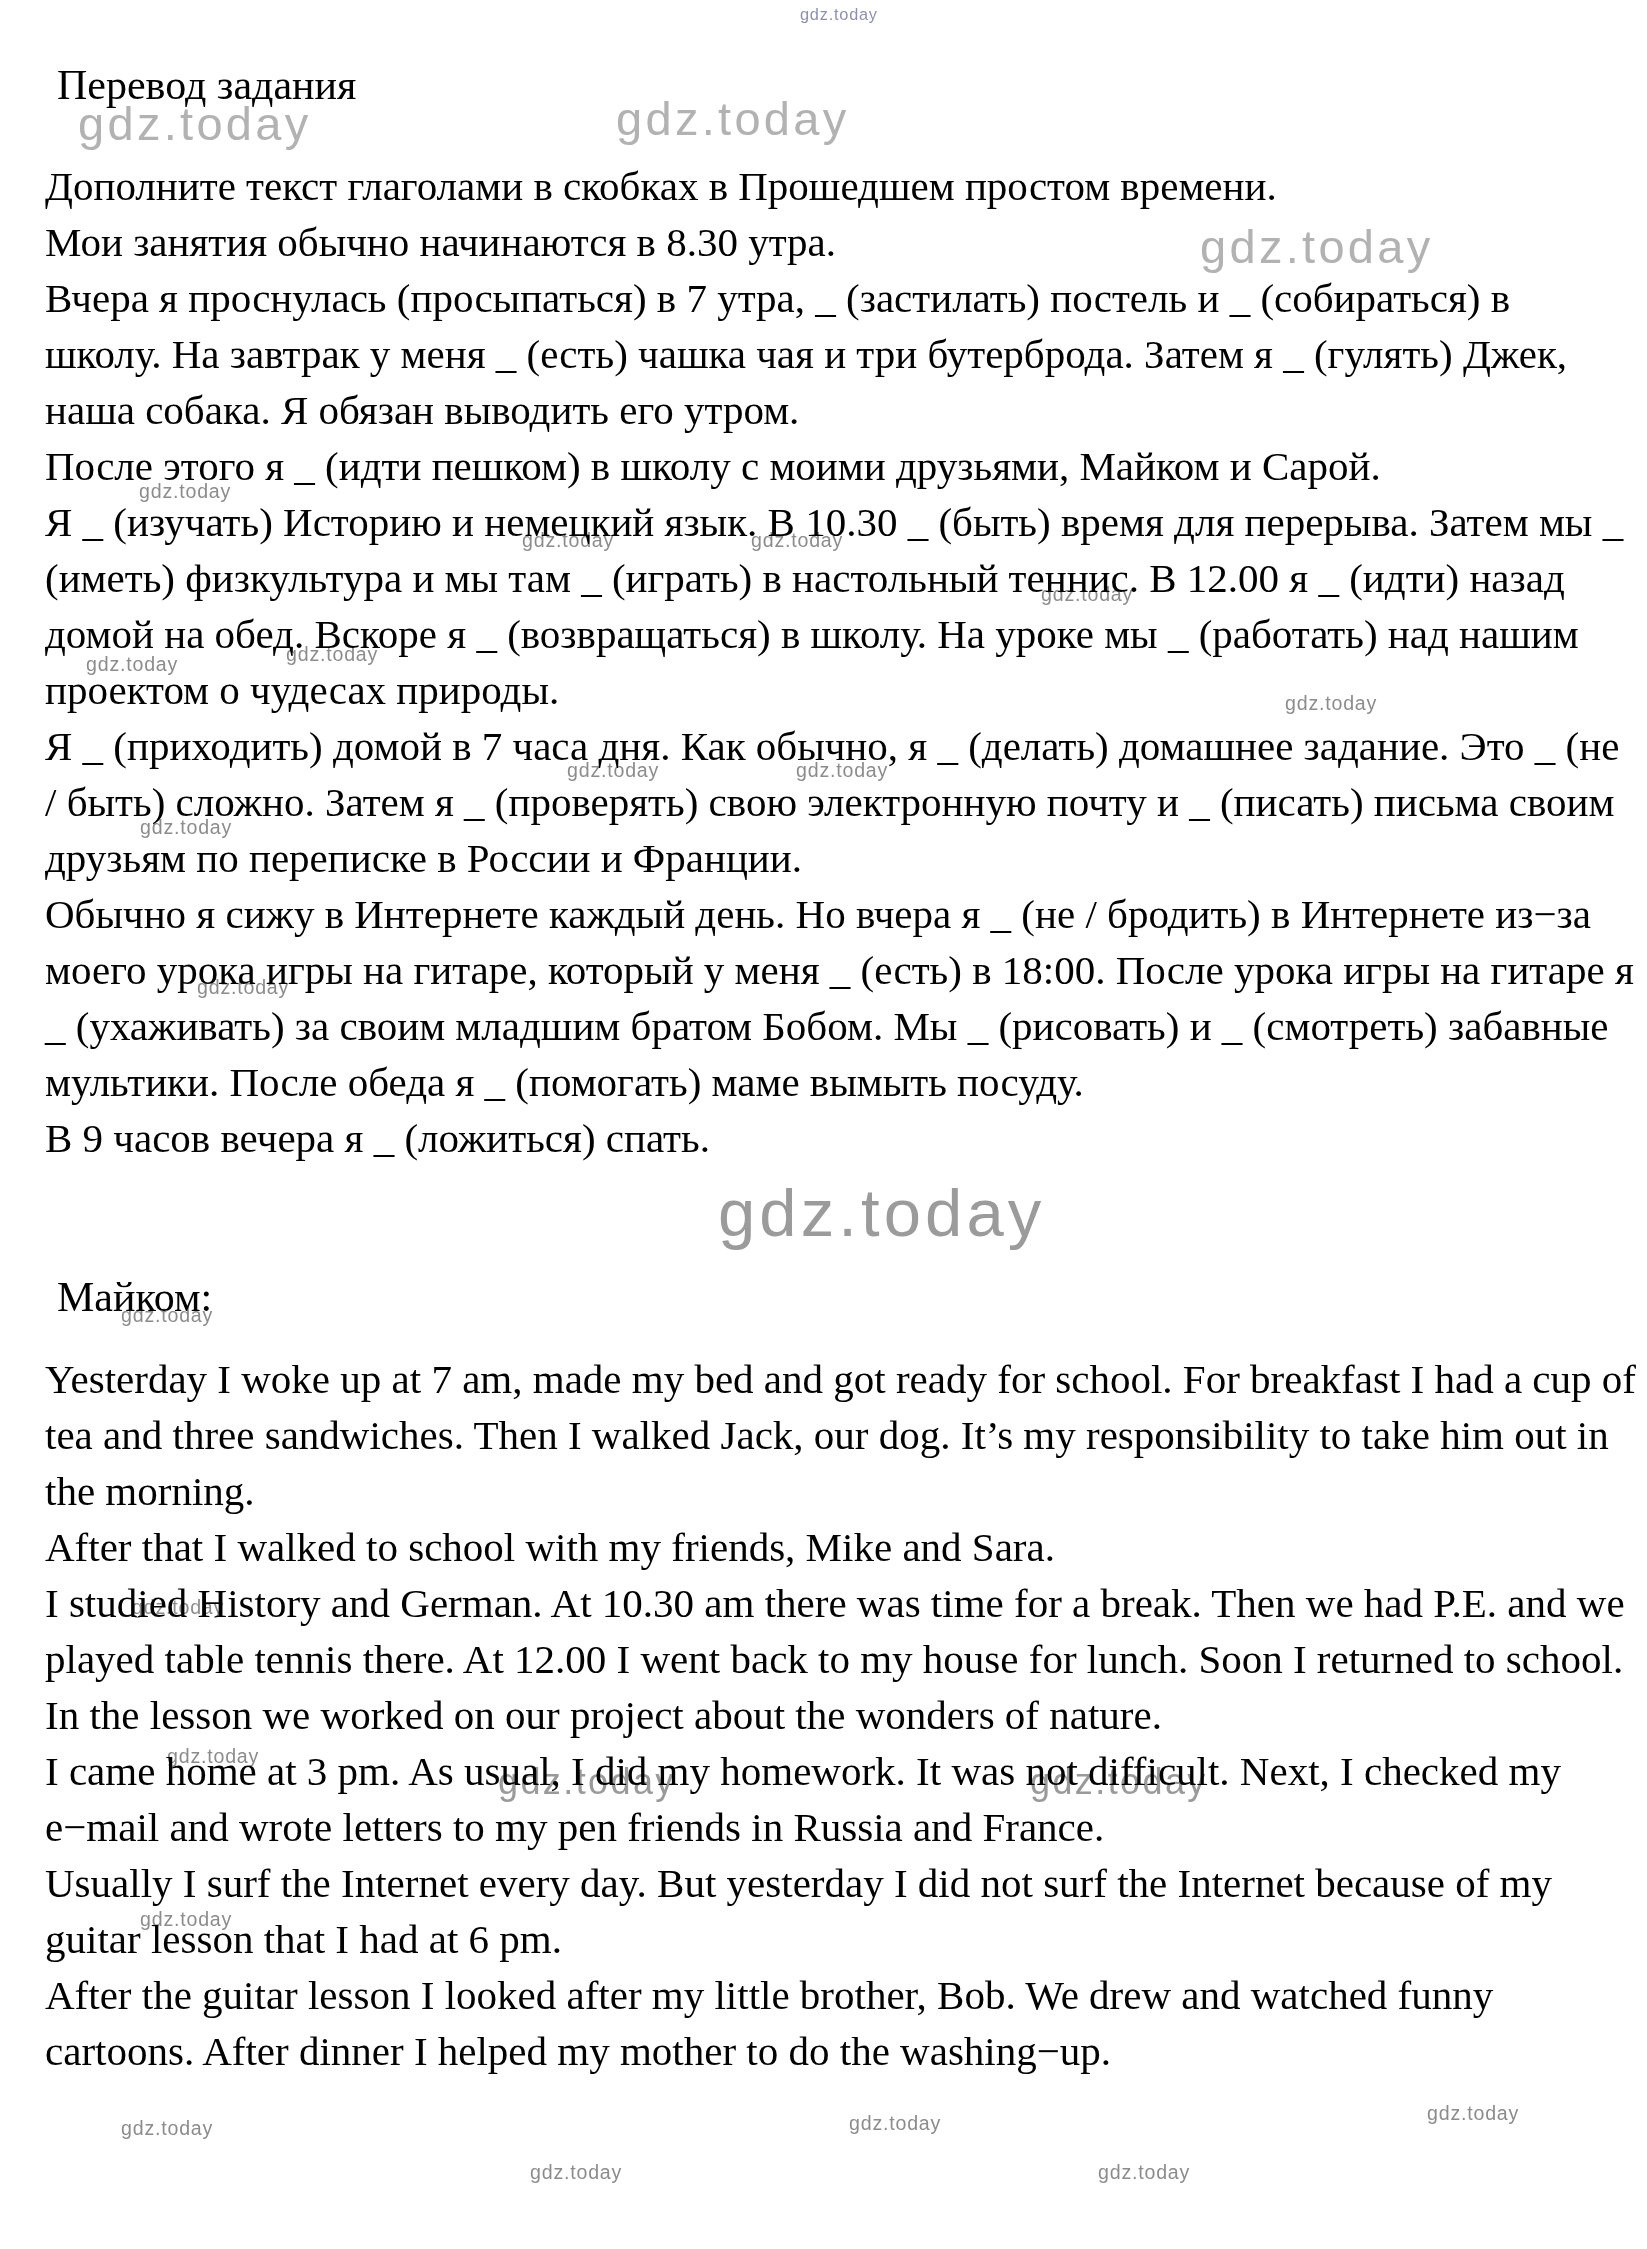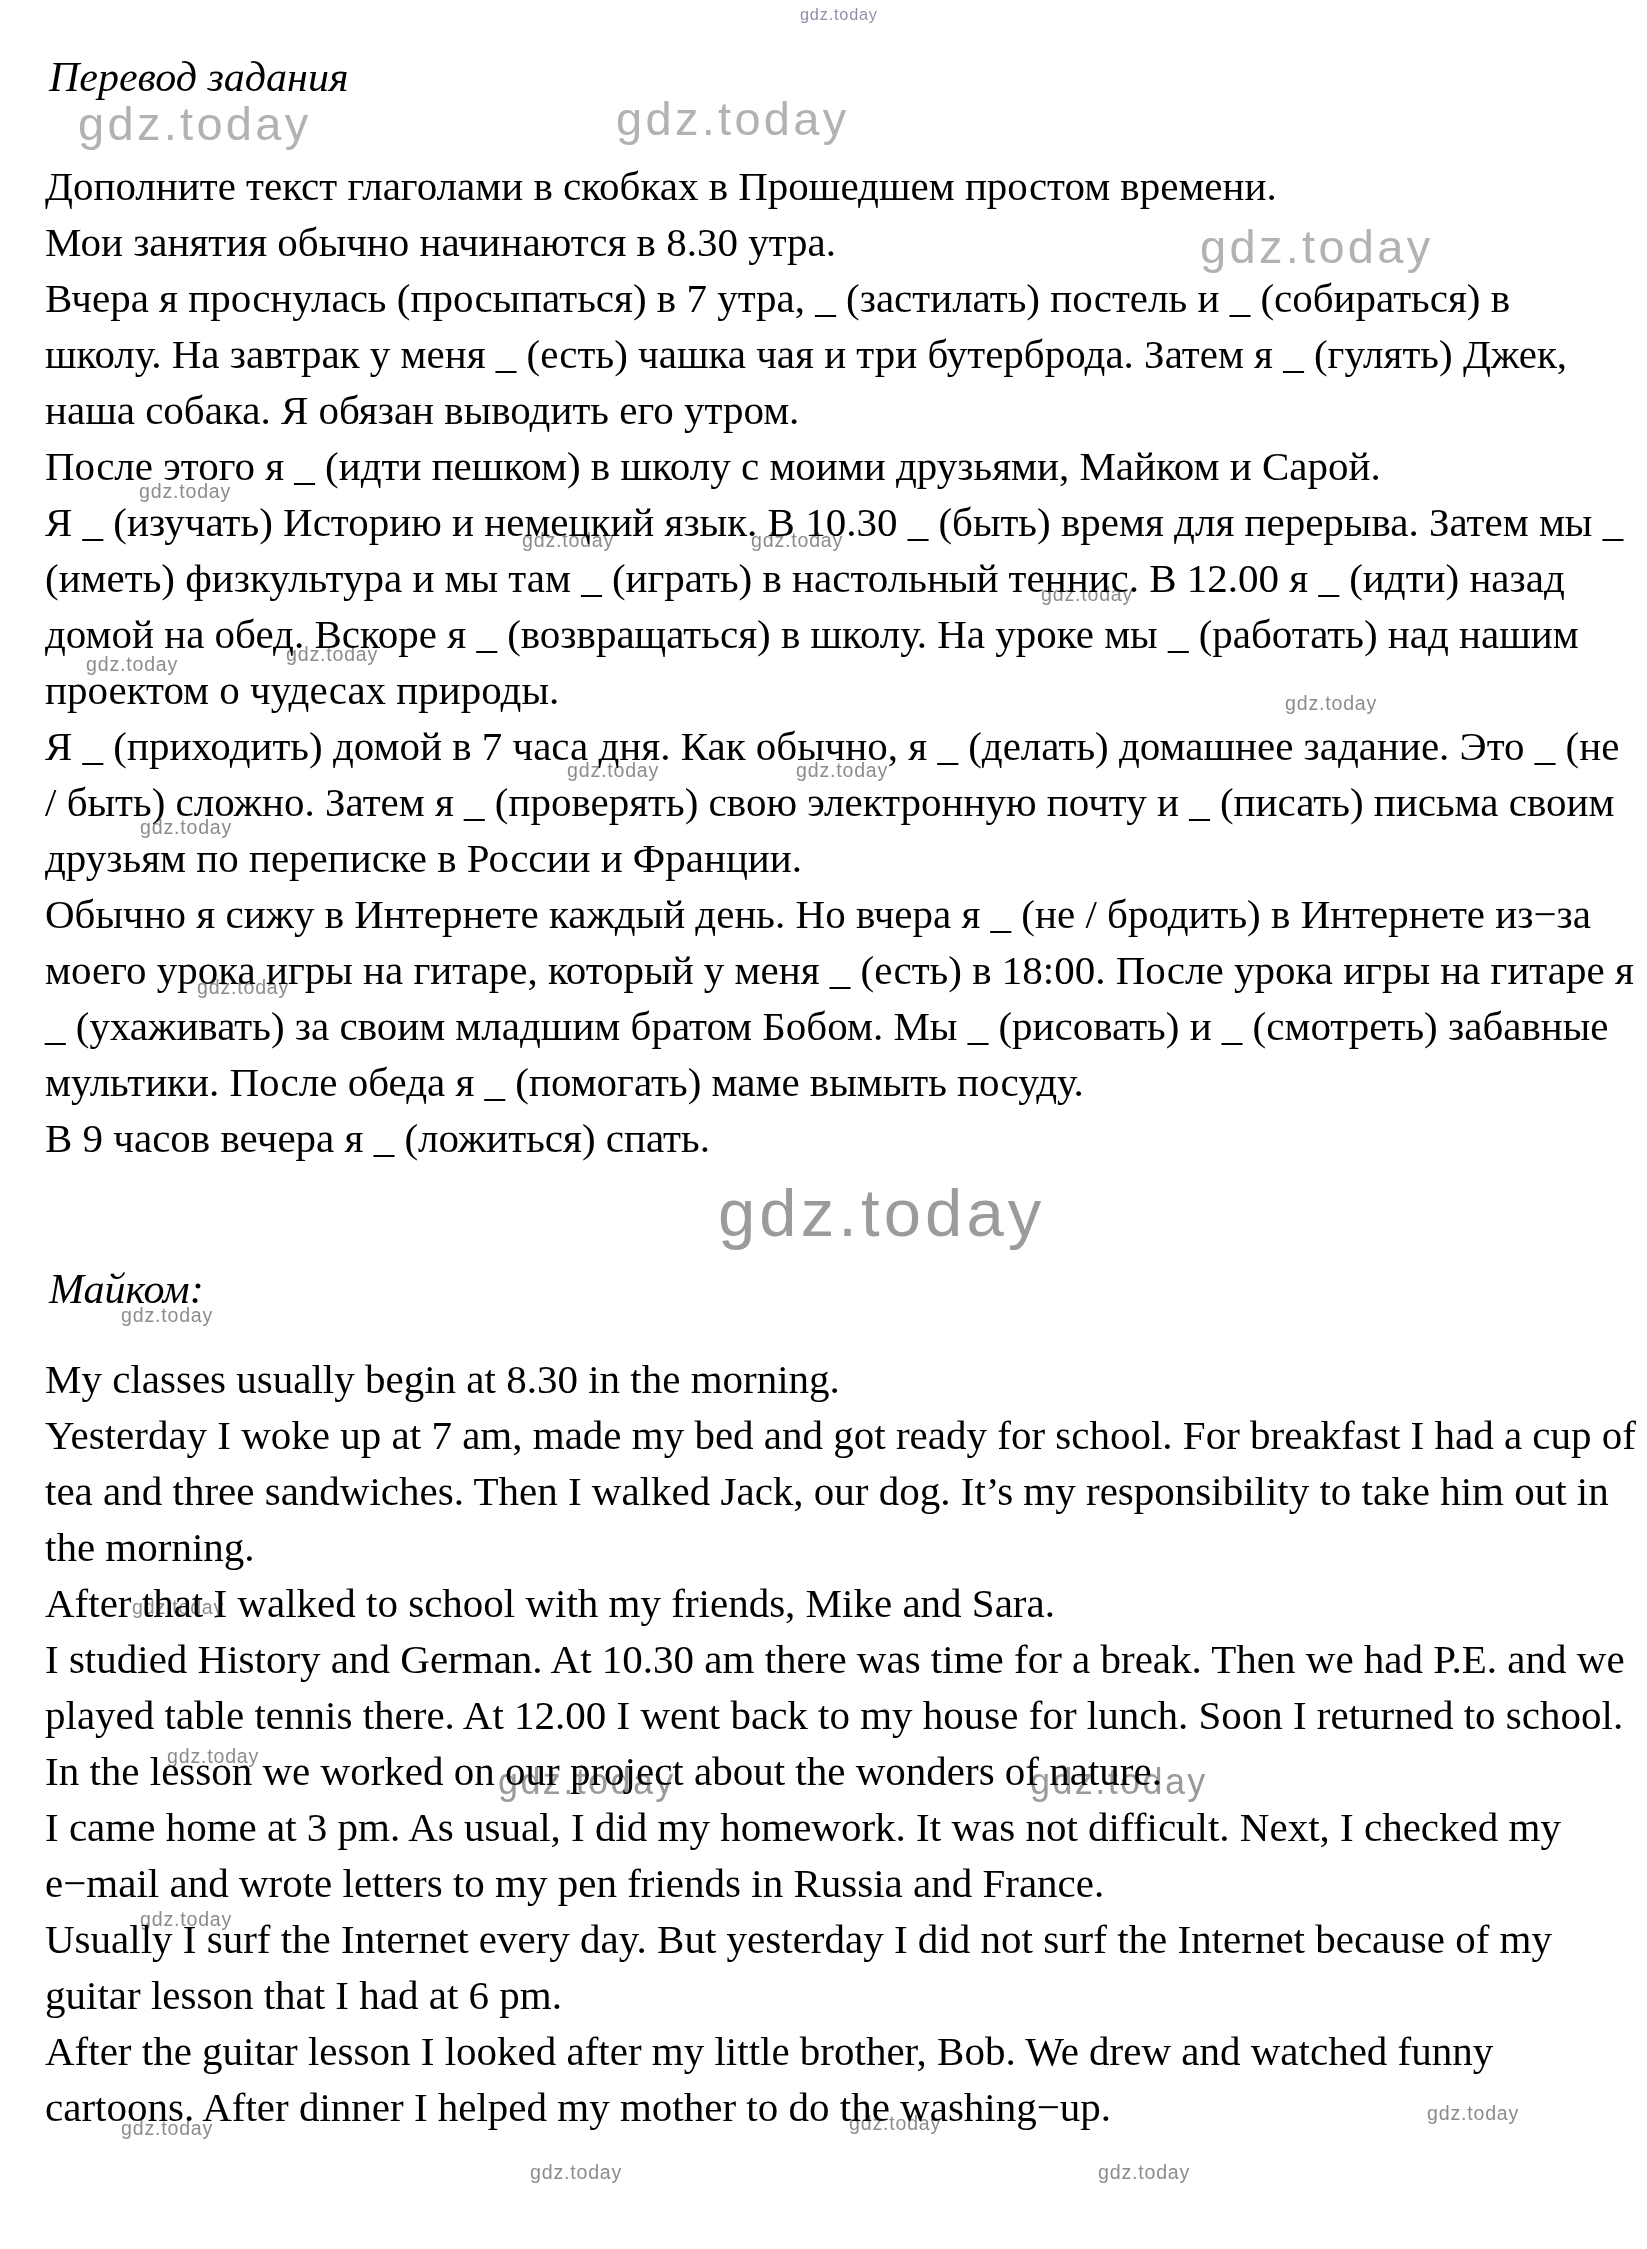--- a/index.html
+++ b/index.html
@@ -12,23 +12,22 @@
     width: 1648px;
     height: 2183px;
     background: #ffffff;
     overflow: hidden;
     font-family: "Liberation Serif", serif;
     color: #000000;
   }
   .heading {
     position: absolute;
     left: 45px;
-    margin: 4px;
+    margin: 12px;
     font-size: 42px;
-    font-style: italic;
     font-weight: normal;
     font-family: "Liberation Serif", serif;
     text-align: right;
   }
   .task-heading { top: 49px; }
   .answer-heading { top: 1261px; }
   .text-block {
     position: absolute;
     left: 45px;
     width: 1591px;
@@ -93,21 +92,20 @@
     <p>После этого я _ (идти пешком) в школу с моими друзьями, Майком и Сарой.</p>
     <p>Я _ (изучать) Историю и немецкий язык. В 10.30 _ (быть) время для перерыва. Затем мы _ (иметь) физкультура и мы там _ (играть) в настольный теннис. В 12.00 я _ (идти) назад домой на обед. Вскоре я _ (возвращаться) в школу. На уроке мы _ (работать) над нашим проектом о чудесах природы.</p>
     <p>Я _ (приходить) домой в 7 часа дня. Как обычно, я _ (делать) домашнее задание. Это _ (не / быть) сложно. Затем я _ (проверять) свою электронную почту и _ (писать) письма своим друзьям по переписке в России и Франции.</p>
     <p>Обычно я сижу в Интернете каждый день. Но вчера я _ (не / бродить) в Интернете из−за моего урока игры на гитаре, который у меня _ (есть) в 18:00. После урока игры на гитаре я _ (ухаживать) за своим младшим братом Бобом. Мы _ (рисовать) и _ (смотреть) забавные мультики. После обеда я _ (помогать) маме вымыть посуду.</p>
     <p>В 9 часов вечера я _ (ложиться) спать.</p>
   </div>
 
   <h1 class="heading answer-heading">Майком:</h1>
 
   <div class="text-block answer-block">
-    <p>My classes usually begin at 8.30 in the morning.</p>
     <p>Yesterday I woke up at 7 am, made my bed and got ready for school. For breakfast I had a cup of tea and three sandwiches. Then I walked Jack, our dog. It’s my responsibility to take him out in the morning.</p>
     <p>After that I walked to school with my friends, Mike and Sara.</p>
     <p>I studied History and German. At 10.30 am there was time for a break. Then we had P.E. and we played table tennis there. At 12.00 I went back to my house for lunch. Soon I returned to school. In the lesson we worked on our project about the wonders of nature.</p>
     <p>I came home at 3 pm. As usual, I did my homework. It was not difficult. Next, I checked my e−mail and wrote letters to my pen friends in Russia and France.</p>
     <p>Usually I surf the Internet every day. But yesterday I did not surf the Internet because of my guitar lesson that I had at 6 pm.</p>
     <p>After the guitar lesson I looked after my little brother, Bob. We drew and watched funny cartoons. After dinner I helped my mother to do the washing−up.</p>
   </div>
 
 </div>
 

